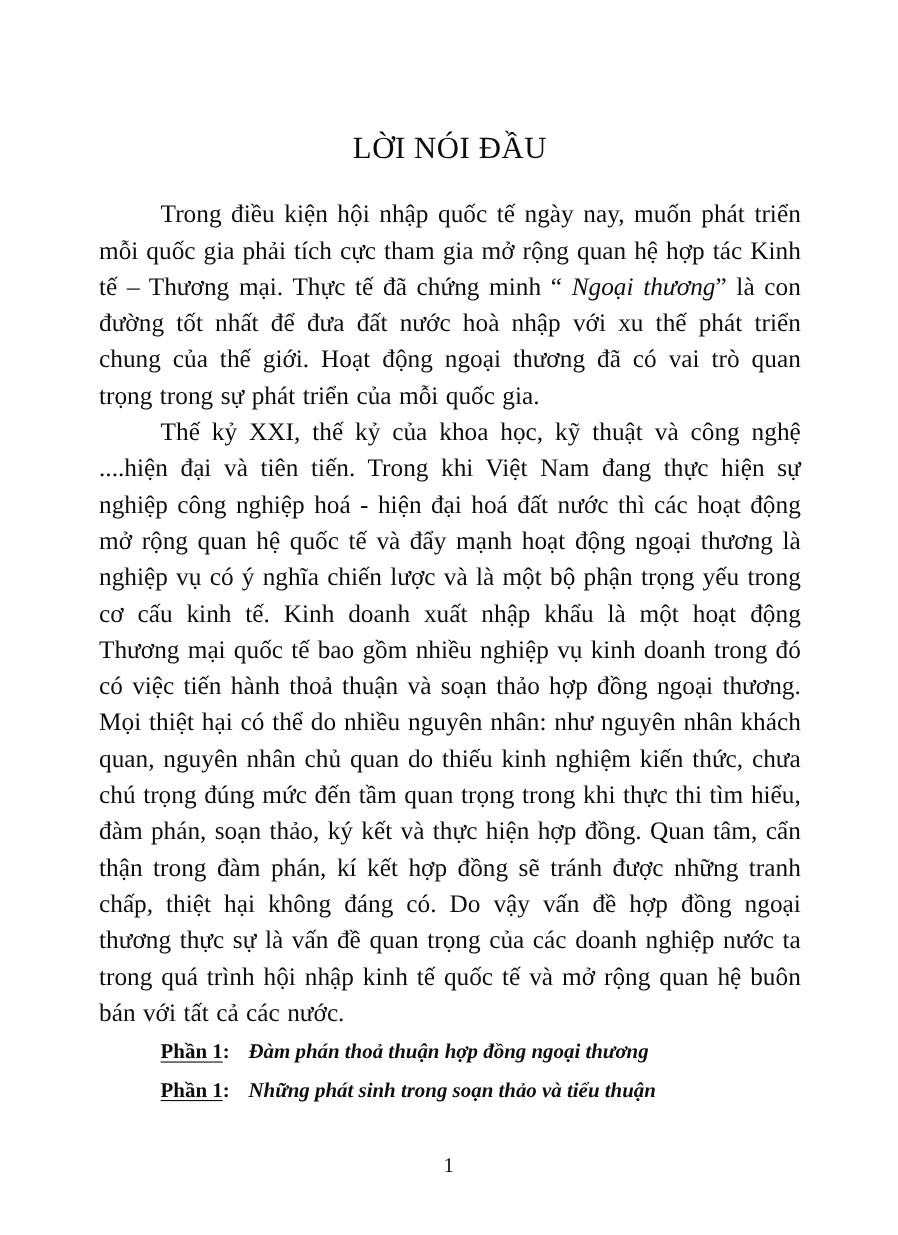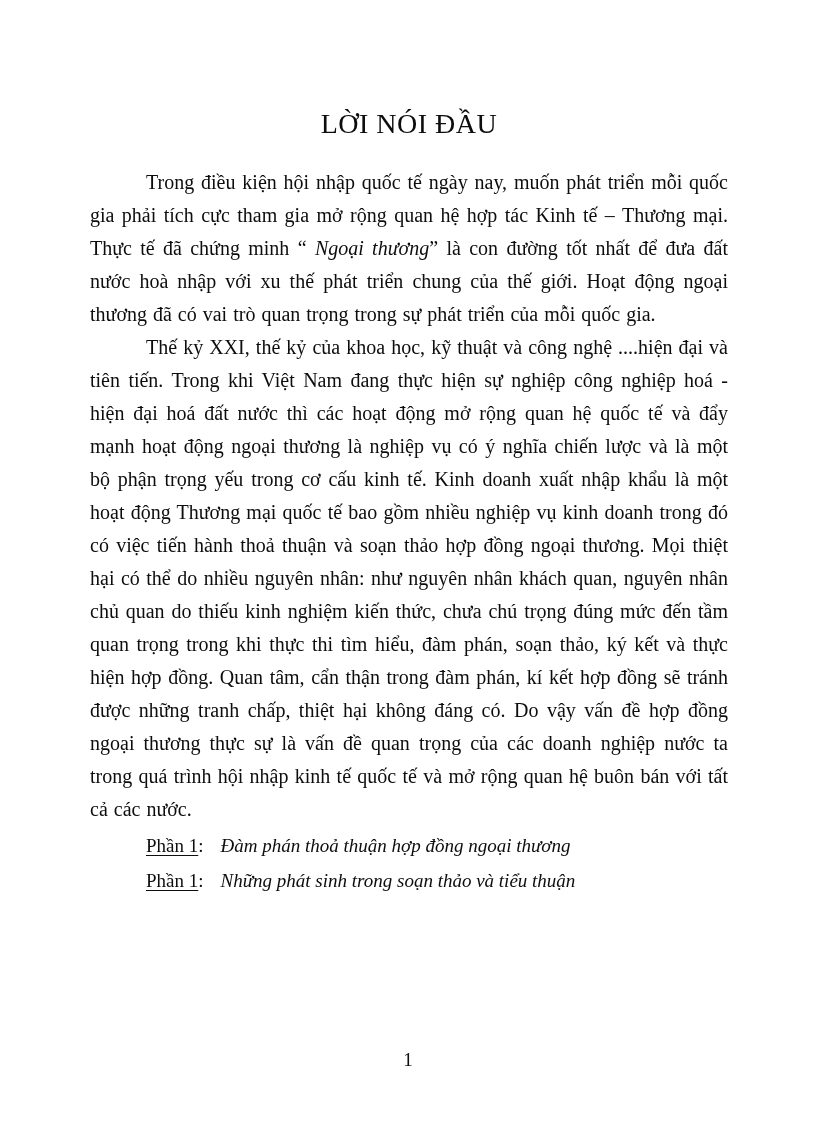--- a/index.html
+++ b/index.html
@@ -13,48 +13,49 @@
     height: 1123px;
     margin: 0 auto;
     background: #ffffff;
     color: #0d0d0d;
     font-family: "Liberation Serif", "DejaVu Serif", serif;
     overflow: hidden;
   }
   .doc-content {
     position: absolute;
     left: 90px;
-    top: 0;
+    top: 12px;
     width: 638px;
   }
   .doc-title {
     margin: 0;
     padding-top: 106px;
     text-align: center;
     font-size: 28px;
     font-weight: 400;
     letter-spacing: 0.5px;
     line-height: 36px;
   }
   .doc-paragraphs {
     margin-top: 24px;
   }
   .para {
     margin: 0;
-    font-size: 20px;
+    font-size: 23px;
     line-height: 33px;
     text-align: justify;
     text-indent: 56px;
     word-spacing: 1px;
   }
   .seg-italic {
     font-style: italic;
   }
   .outline {
     margin-top: 2px;
+    font-weight: bold;
   }
   .outline-item {
     font-size: 19px;
     line-height: 35px;
     padding-left: 56px;
   }
   .outline-label {
     text-decoration: underline;
     text-underline-offset: 3px;
   }

